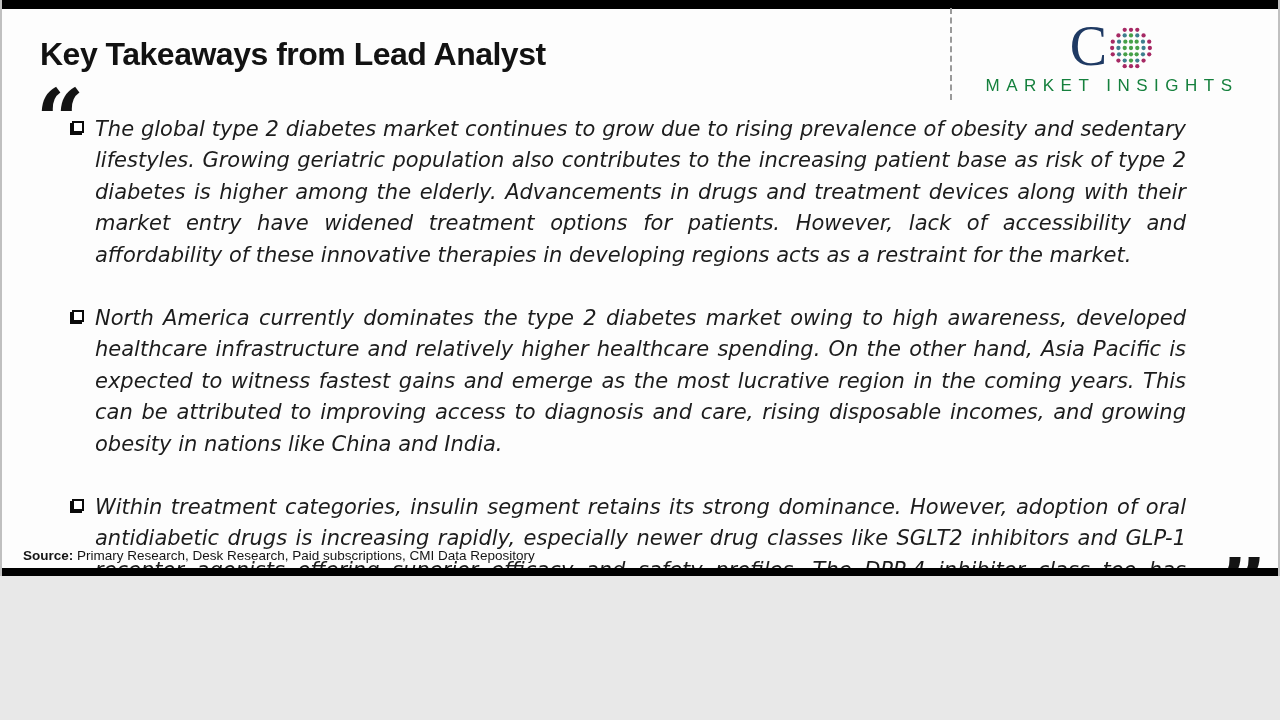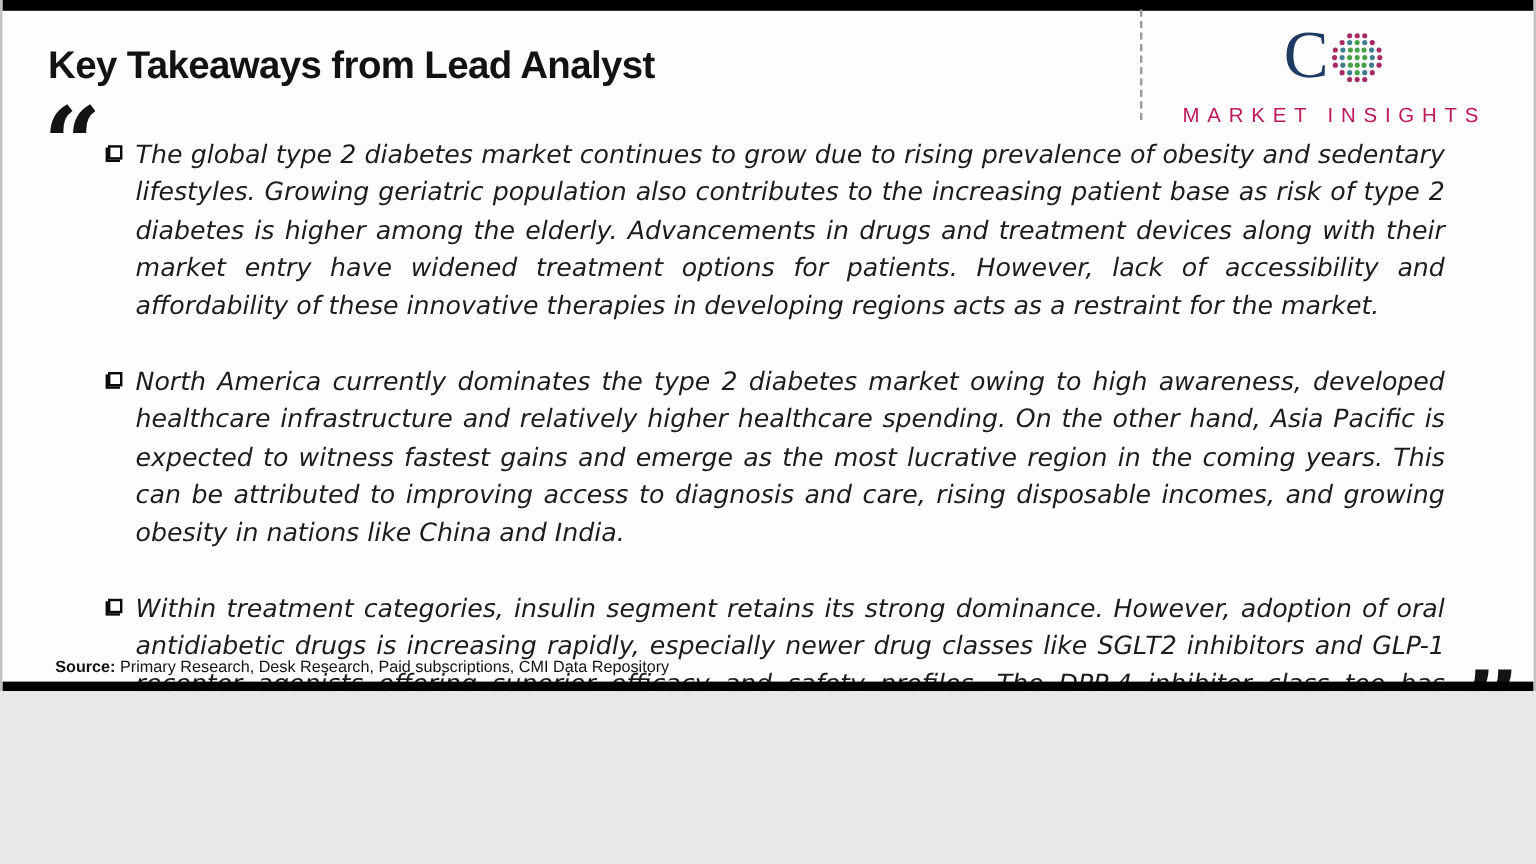--- a/index.html
+++ b/index.html
@@ -42,39 +42,39 @@
     user-select: none;
   }
   .logo-word {
     display: flex; align-items: center; justify-content: center;
     height: 52px; line-height: 52px;
   }
   .logo-c { font-size: 56px; font-weight: 400; letter-spacing: 0; position: relative; top: -2px; }
   .logo-globe { display: inline-block; width: 44px; height: 44px; margin: 0 1px 0 2px; }
   .logo-rest { font-size: 47px; letter-spacing: 2px; }
   .logo-tagline {
-    margin-top: 13px;
+    margin-top: 2px;
     font-family: "Liberation Sans", sans-serif;
     font-size: 17px; font-weight: 500;
-    letter-spacing: 6.5px; color: #be185d;
+    letter-spacing: 6.5px; color: #15803d;
     white-space: nowrap;
   }
   
   .quote-open, .quote-close {
     position: absolute;
     font-family: "DejaVu Serif", serif;
     font-weight: bold; color: #141414;
     font-size: 84px; line-height: 1;
     user-select: none;
   }
   .quote-open { left: 34px; top: 78px; }
   .quote-close { left: 1216px; top: 548px; }
   
   .bullets {
-    position: absolute; left: 88px; top: 114px; width: 1114px;
+    position: absolute; left: 70px; top: 114px; width: 1114px;
   }
   .bullet-item {
     position: relative;
     padding-left: 23px;
     margin-bottom: 32px;
     text-align: justify;
     font-family: "DejaVu Sans", sans-serif;
     font-style: italic;
     font-size: 21px;
     line-height: 31.4px;
@@ -82,21 +82,21 @@
   }
   .bullet-square {
     position: absolute; left: 0; top: 7px;
     width: 12px; height: 12px;
     background: #fff;
     border: 2.5px solid #0a0a0a;
     box-shadow: -2px 2px 0 0 #0a0a0a;
   }
   
   .source-line {
-    position: absolute; left: 44px; bottom: 13px;
+    position: absolute; left: 21px; bottom: 13px;
     font-size: 13.5px; color: #141414;
     font-family: "Liberation Sans", sans-serif;
   }
   .source-label { font-weight: bold; }
 </style>
 </head>
 <body>
 
 <div class="slide">
 

